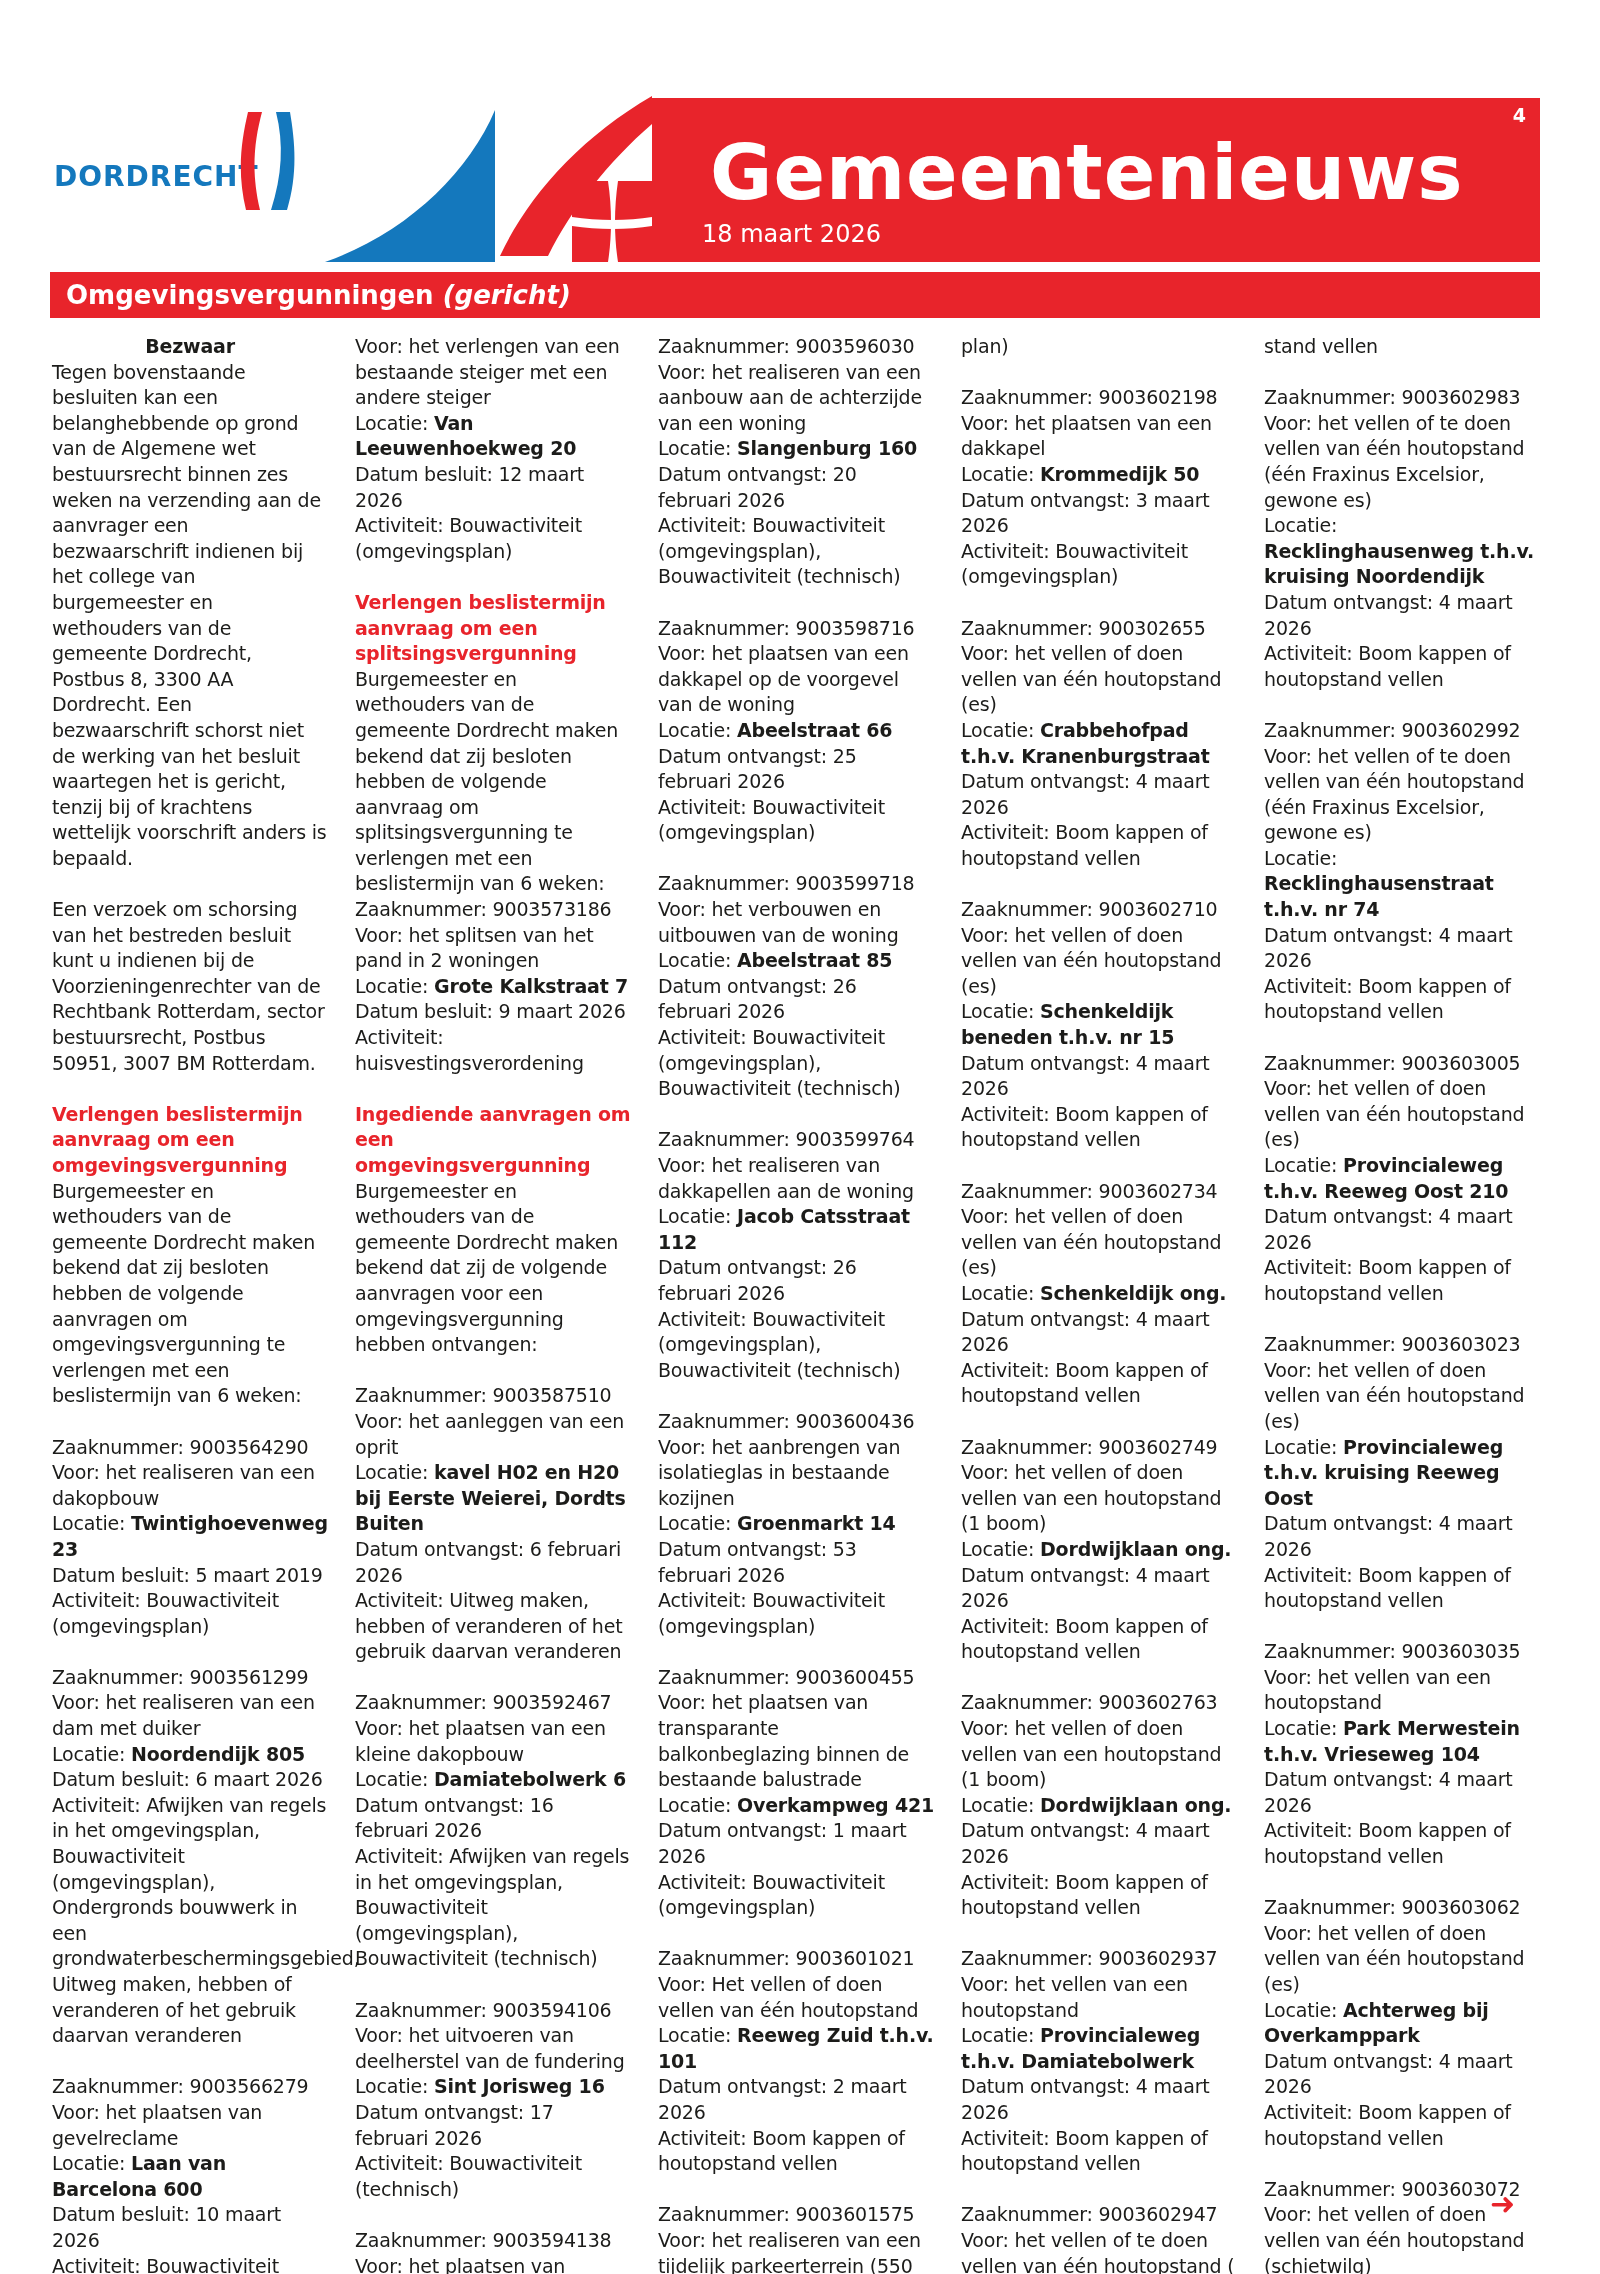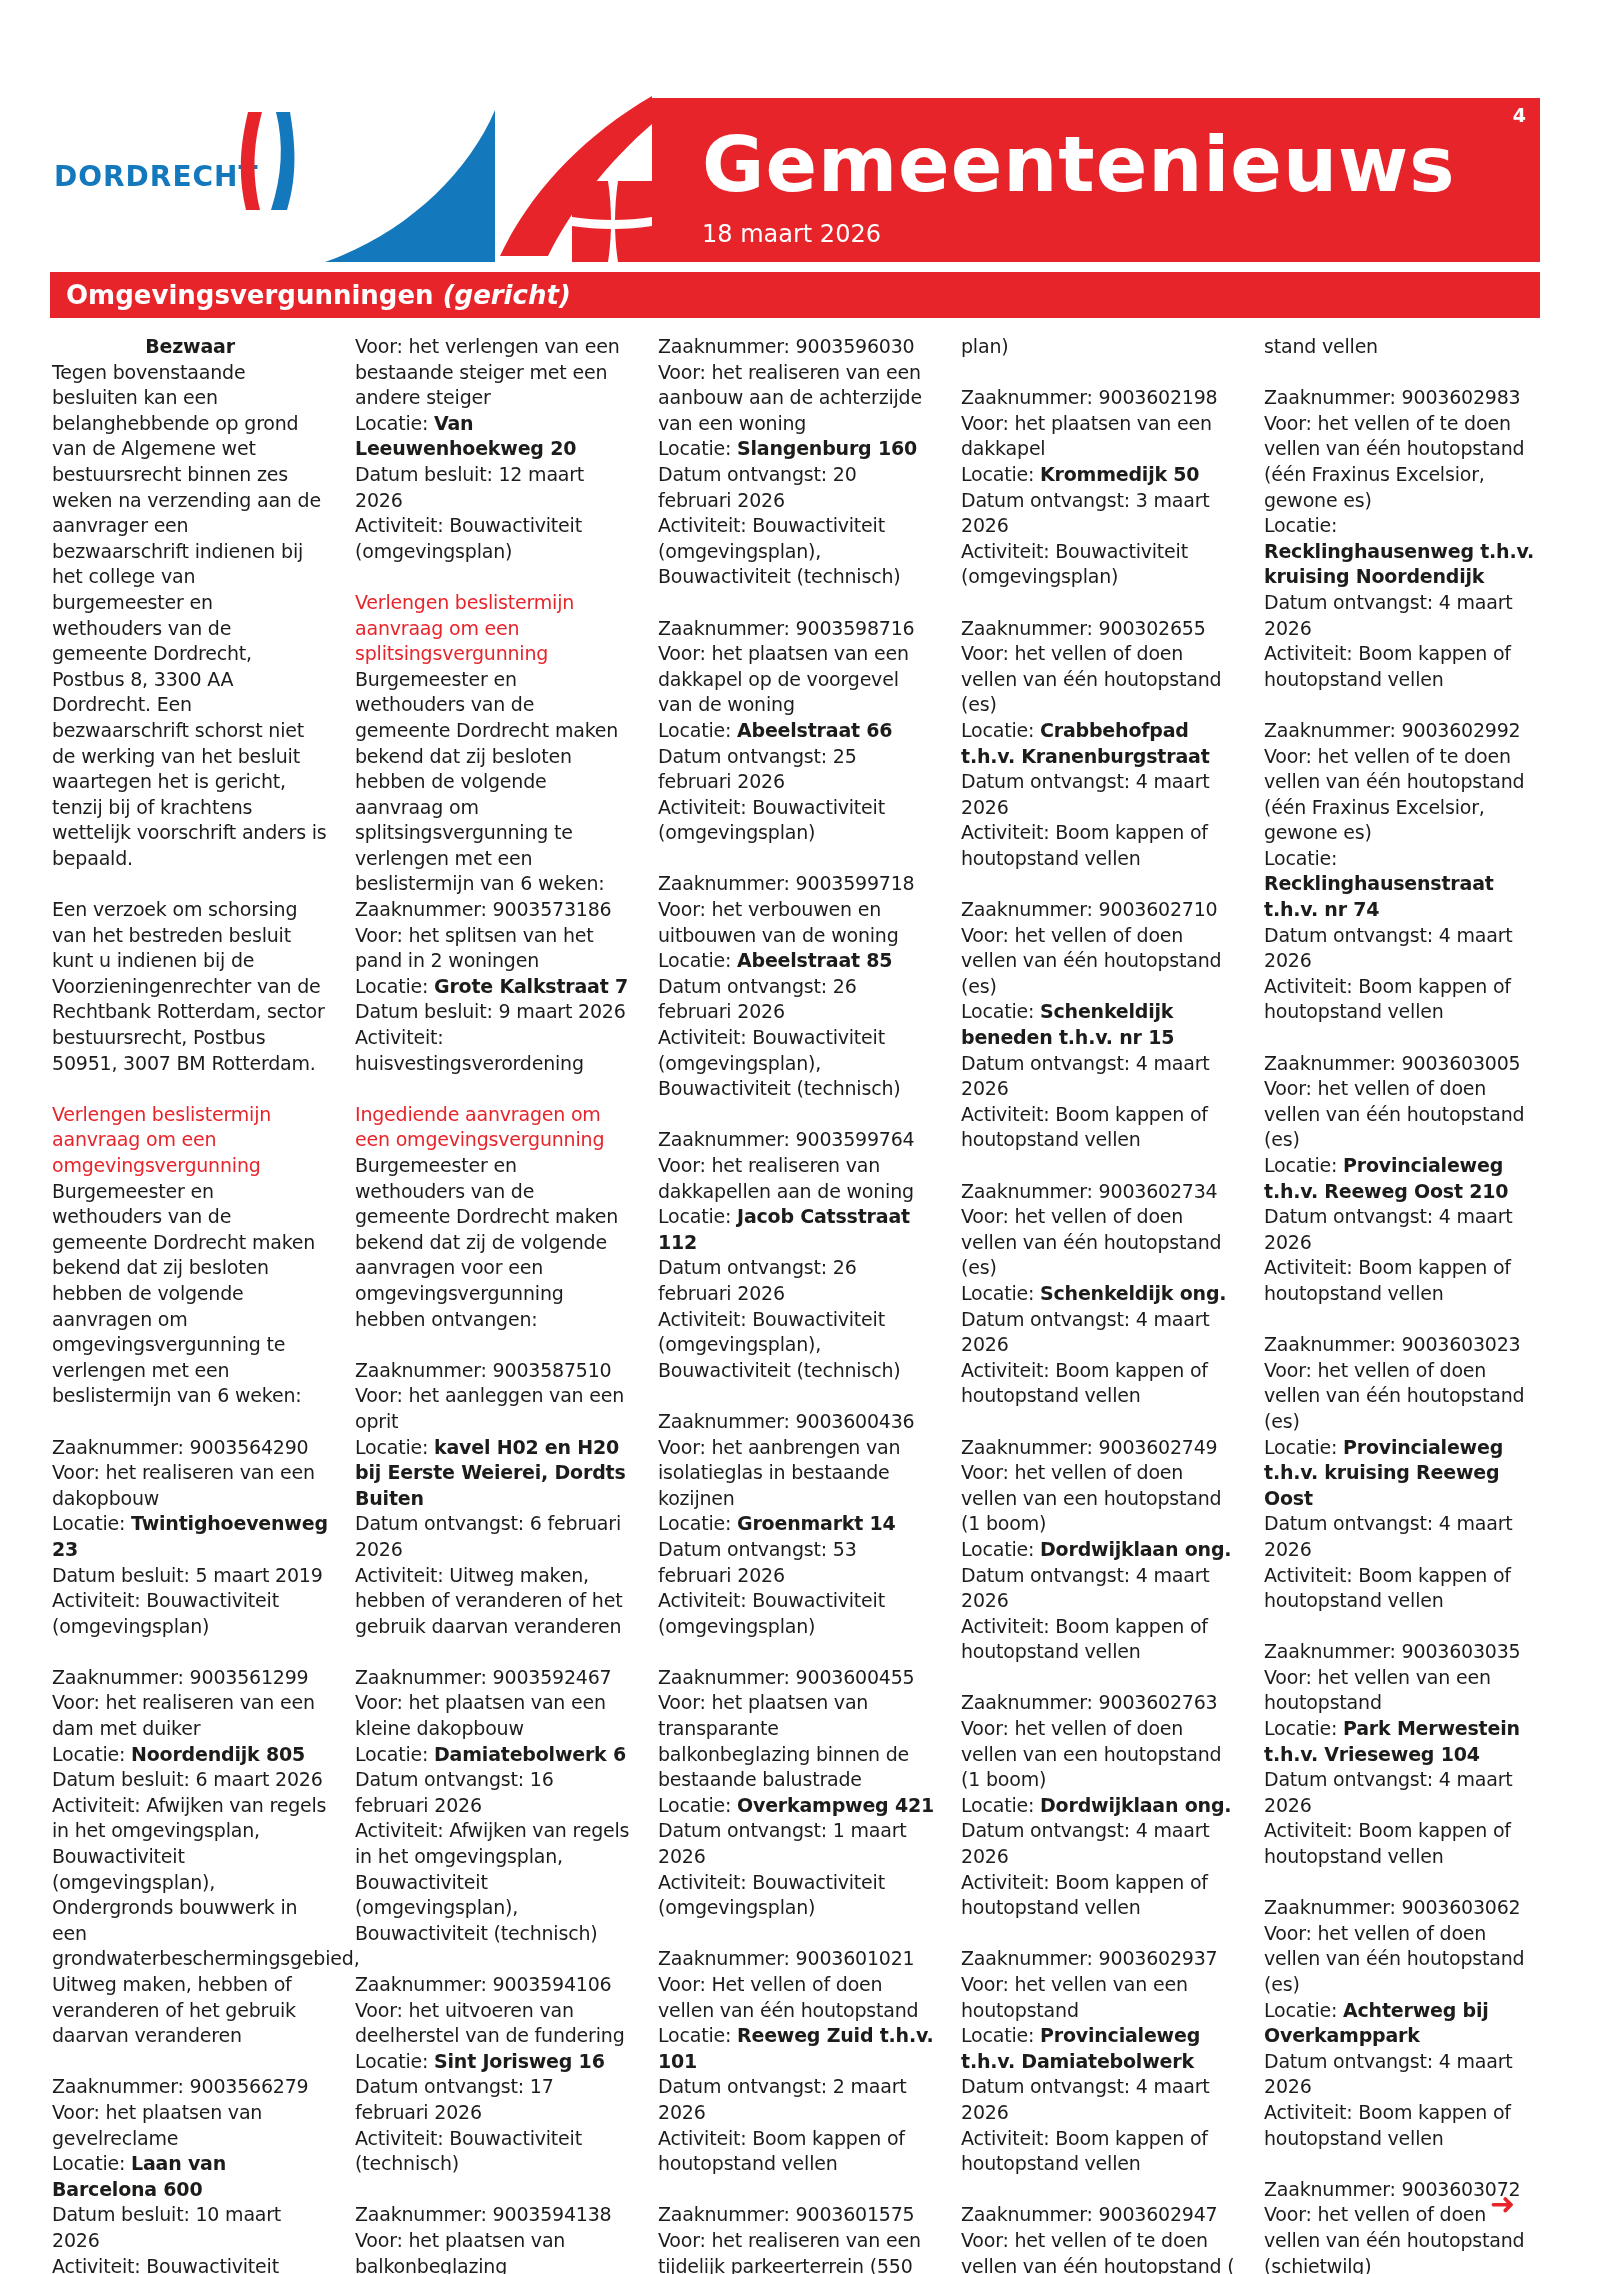--- a/index.html
+++ b/index.html
@@ -5,37 +5,37 @@
   html,body{margin:0;padding:0;background:#ffffff;}
   .page{position:relative;width:1600px;height:2274px;background:#ffffff;
         font-family:"DejaVu Sans","Liberation Sans",sans-serif;color:#1c1c1a;overflow:hidden;}
 
   
   .logo-text{position:absolute;left:54px;top:160px;font-size:28px;font-weight:bold;
              color:#1478bd;letter-spacing:1px;}
   .logo-mark{position:absolute;left:234px;top:112px;}
   .sails{position:absolute;left:300px;top:96px;}
   .banner{position:absolute;left:652px;top:98px;width:888px;height:164px;background:#e8242b;}
-  .banner-title{position:absolute;left:46px;top:18px;margin:4px;color:#fff;font-size:76px;
+  .banner-title{position:absolute;left:46px;top:18px;margin:12px;color:#fff;font-size:76px;
                 font-weight:bold;letter-spacing:1px;white-space:nowrap;}
   .banner-date{position:absolute;left:50px;top:122px;color:#fff;font-size:24px;font-weight:normal;}
   .banner-pageno{position:absolute;right:14px;top:6px;color:#fff;font-size:19px;font-weight:bold;}
 
   
   .sectionbar{position:absolute;left:50px;top:272px;width:1490px;height:46px;background:#e8242b;
               display:flex;align-items:center;}
   .sectionbar .st{color:#fff;font-size:26px;font-weight:bold;margin-left:16px;white-space:pre;}
   .sectionbar .st em{font-style:italic;}
 
   
   .content{position:absolute;left:52px;top:334px;display:flex;gap:27px;}
   .col{width:276px;flex:none;}
   p.ln{margin:0;font-size:19px;line-height:25.6px;letter-spacing:-0.2px;}
   p.g{height:25.6px;}
-  p.rh{color:#e8242b;font-weight:normal;}
+  p.rh{color:#e8242b;font-weight:bold;}
   p.bh{font-weight:bold;text-align:center;}
   .b{font-weight:bold;}
 
   .arrow{position:absolute;left:1490px;top:2186px;color:#e8242b;font-size:30px;font-weight:bold;}
 </style>
 </head>
 <body>
 
 <div class="page">
 

